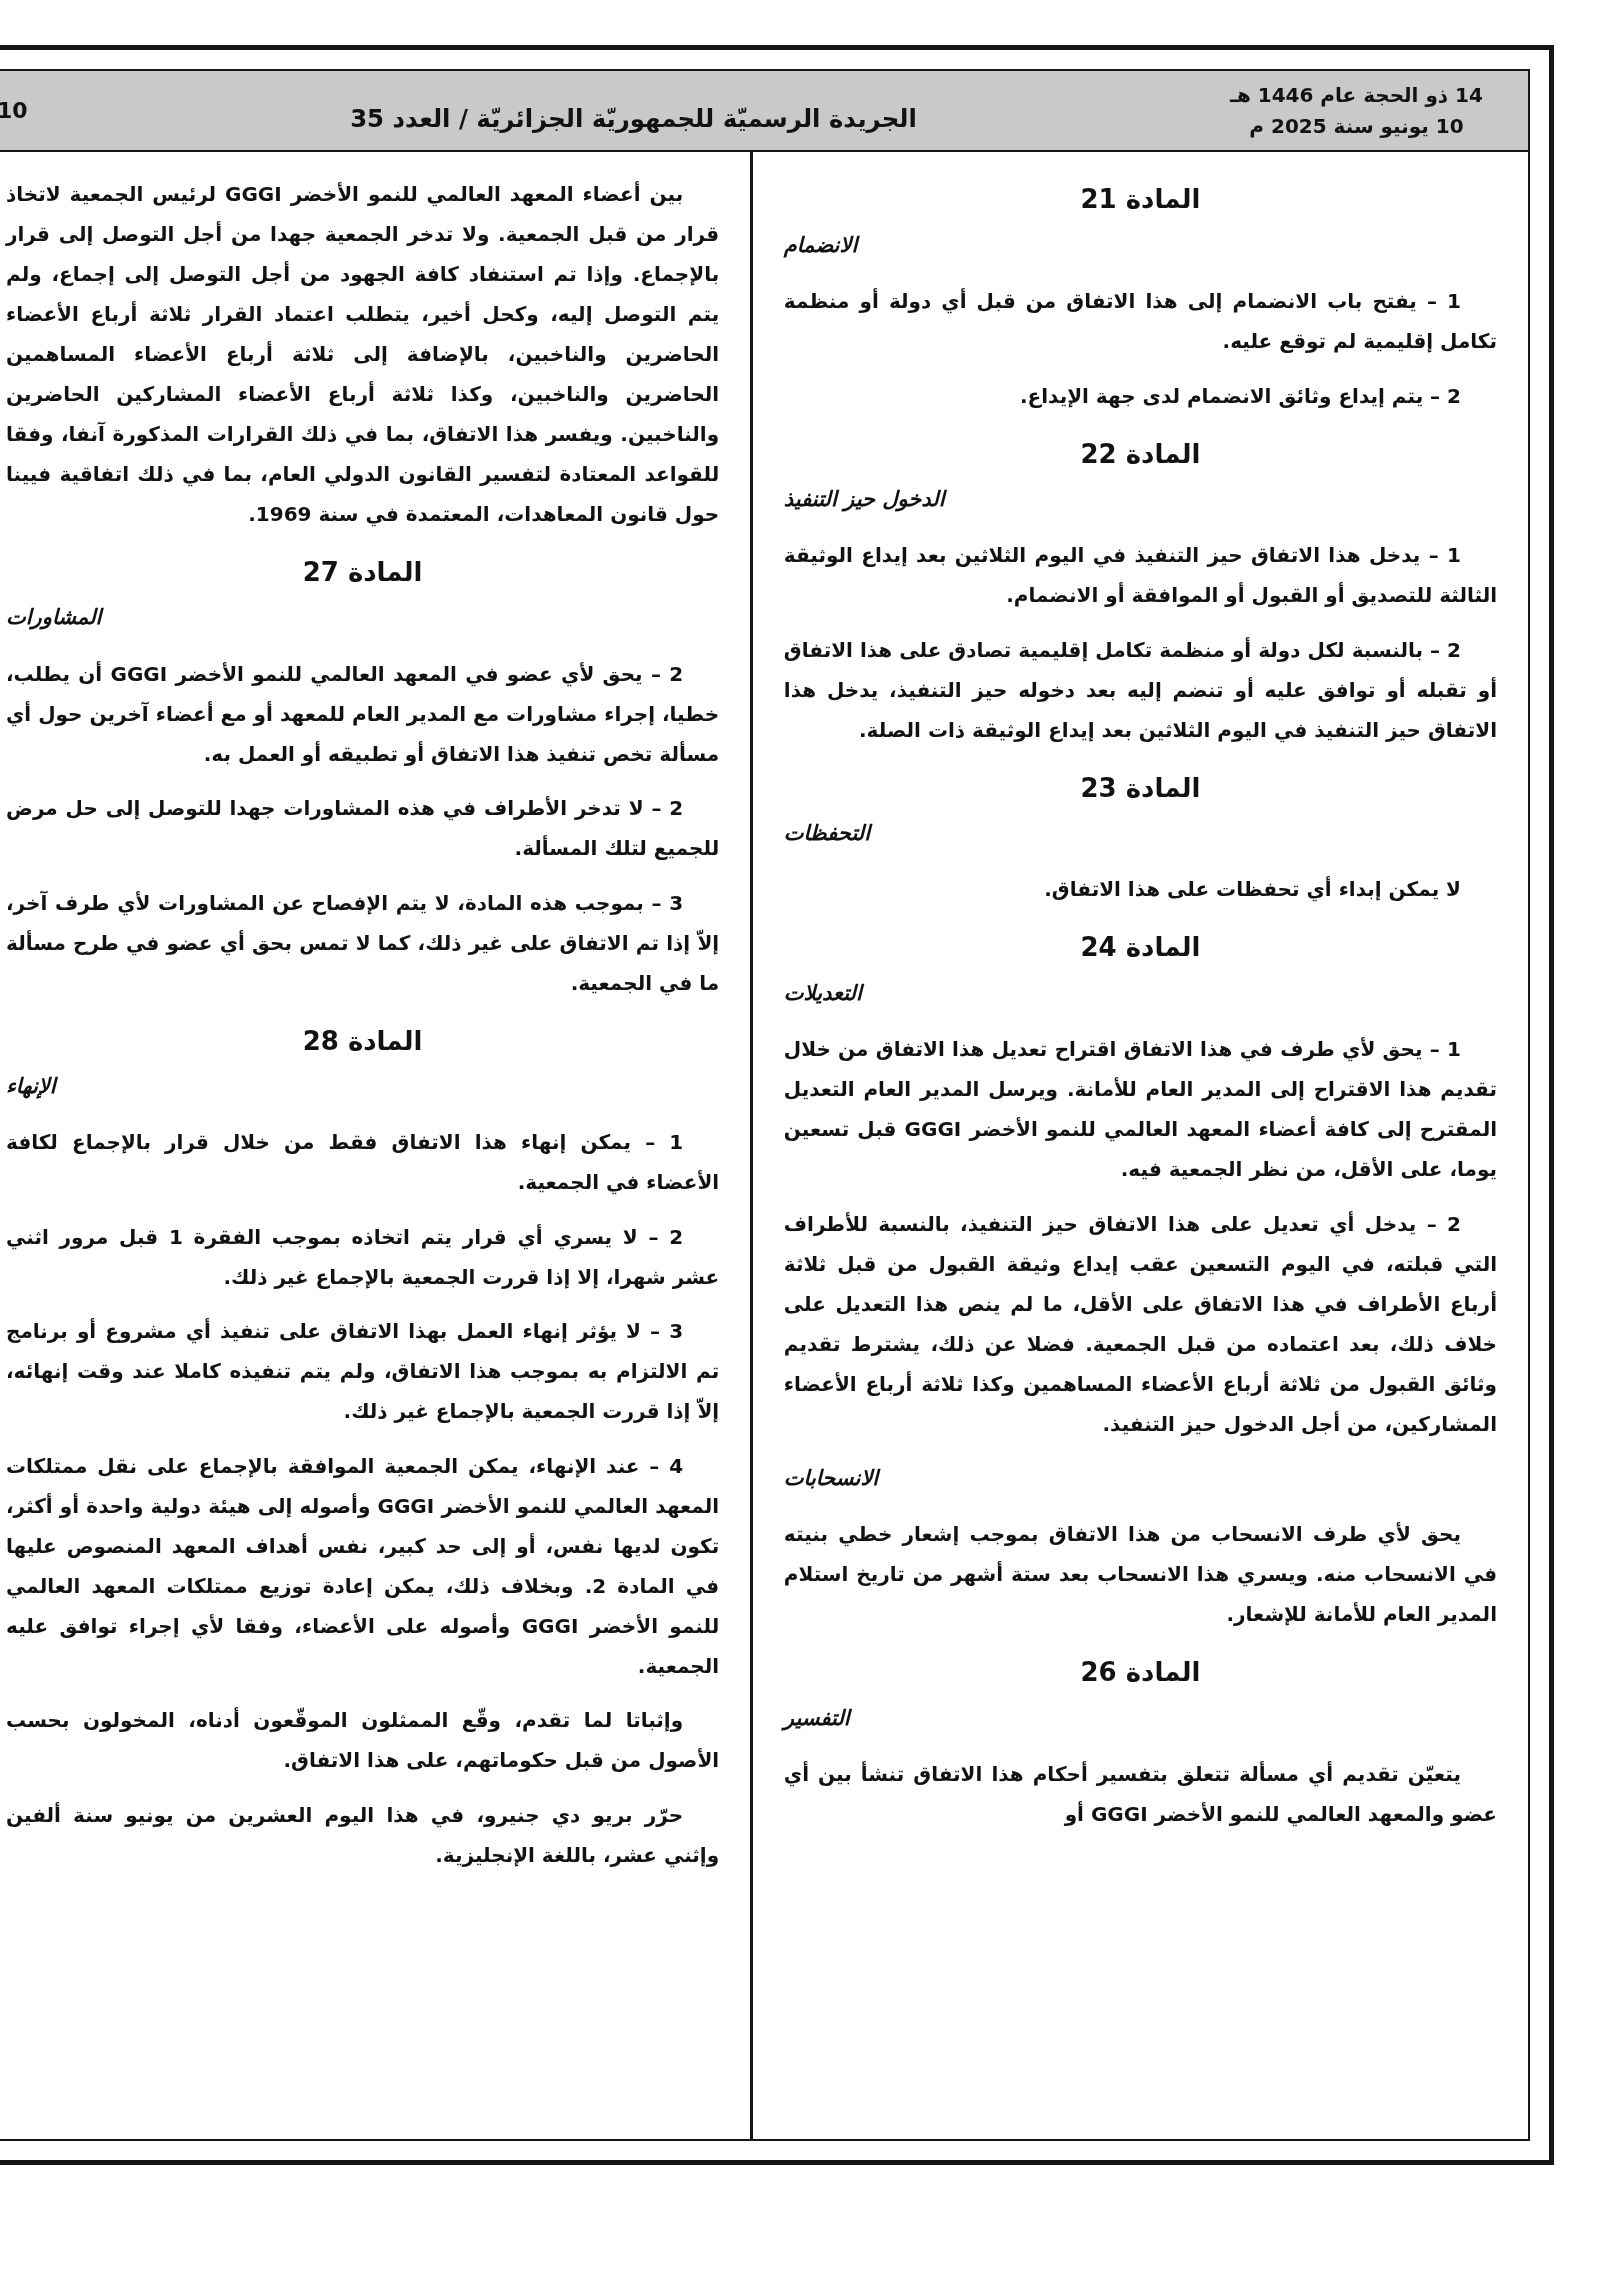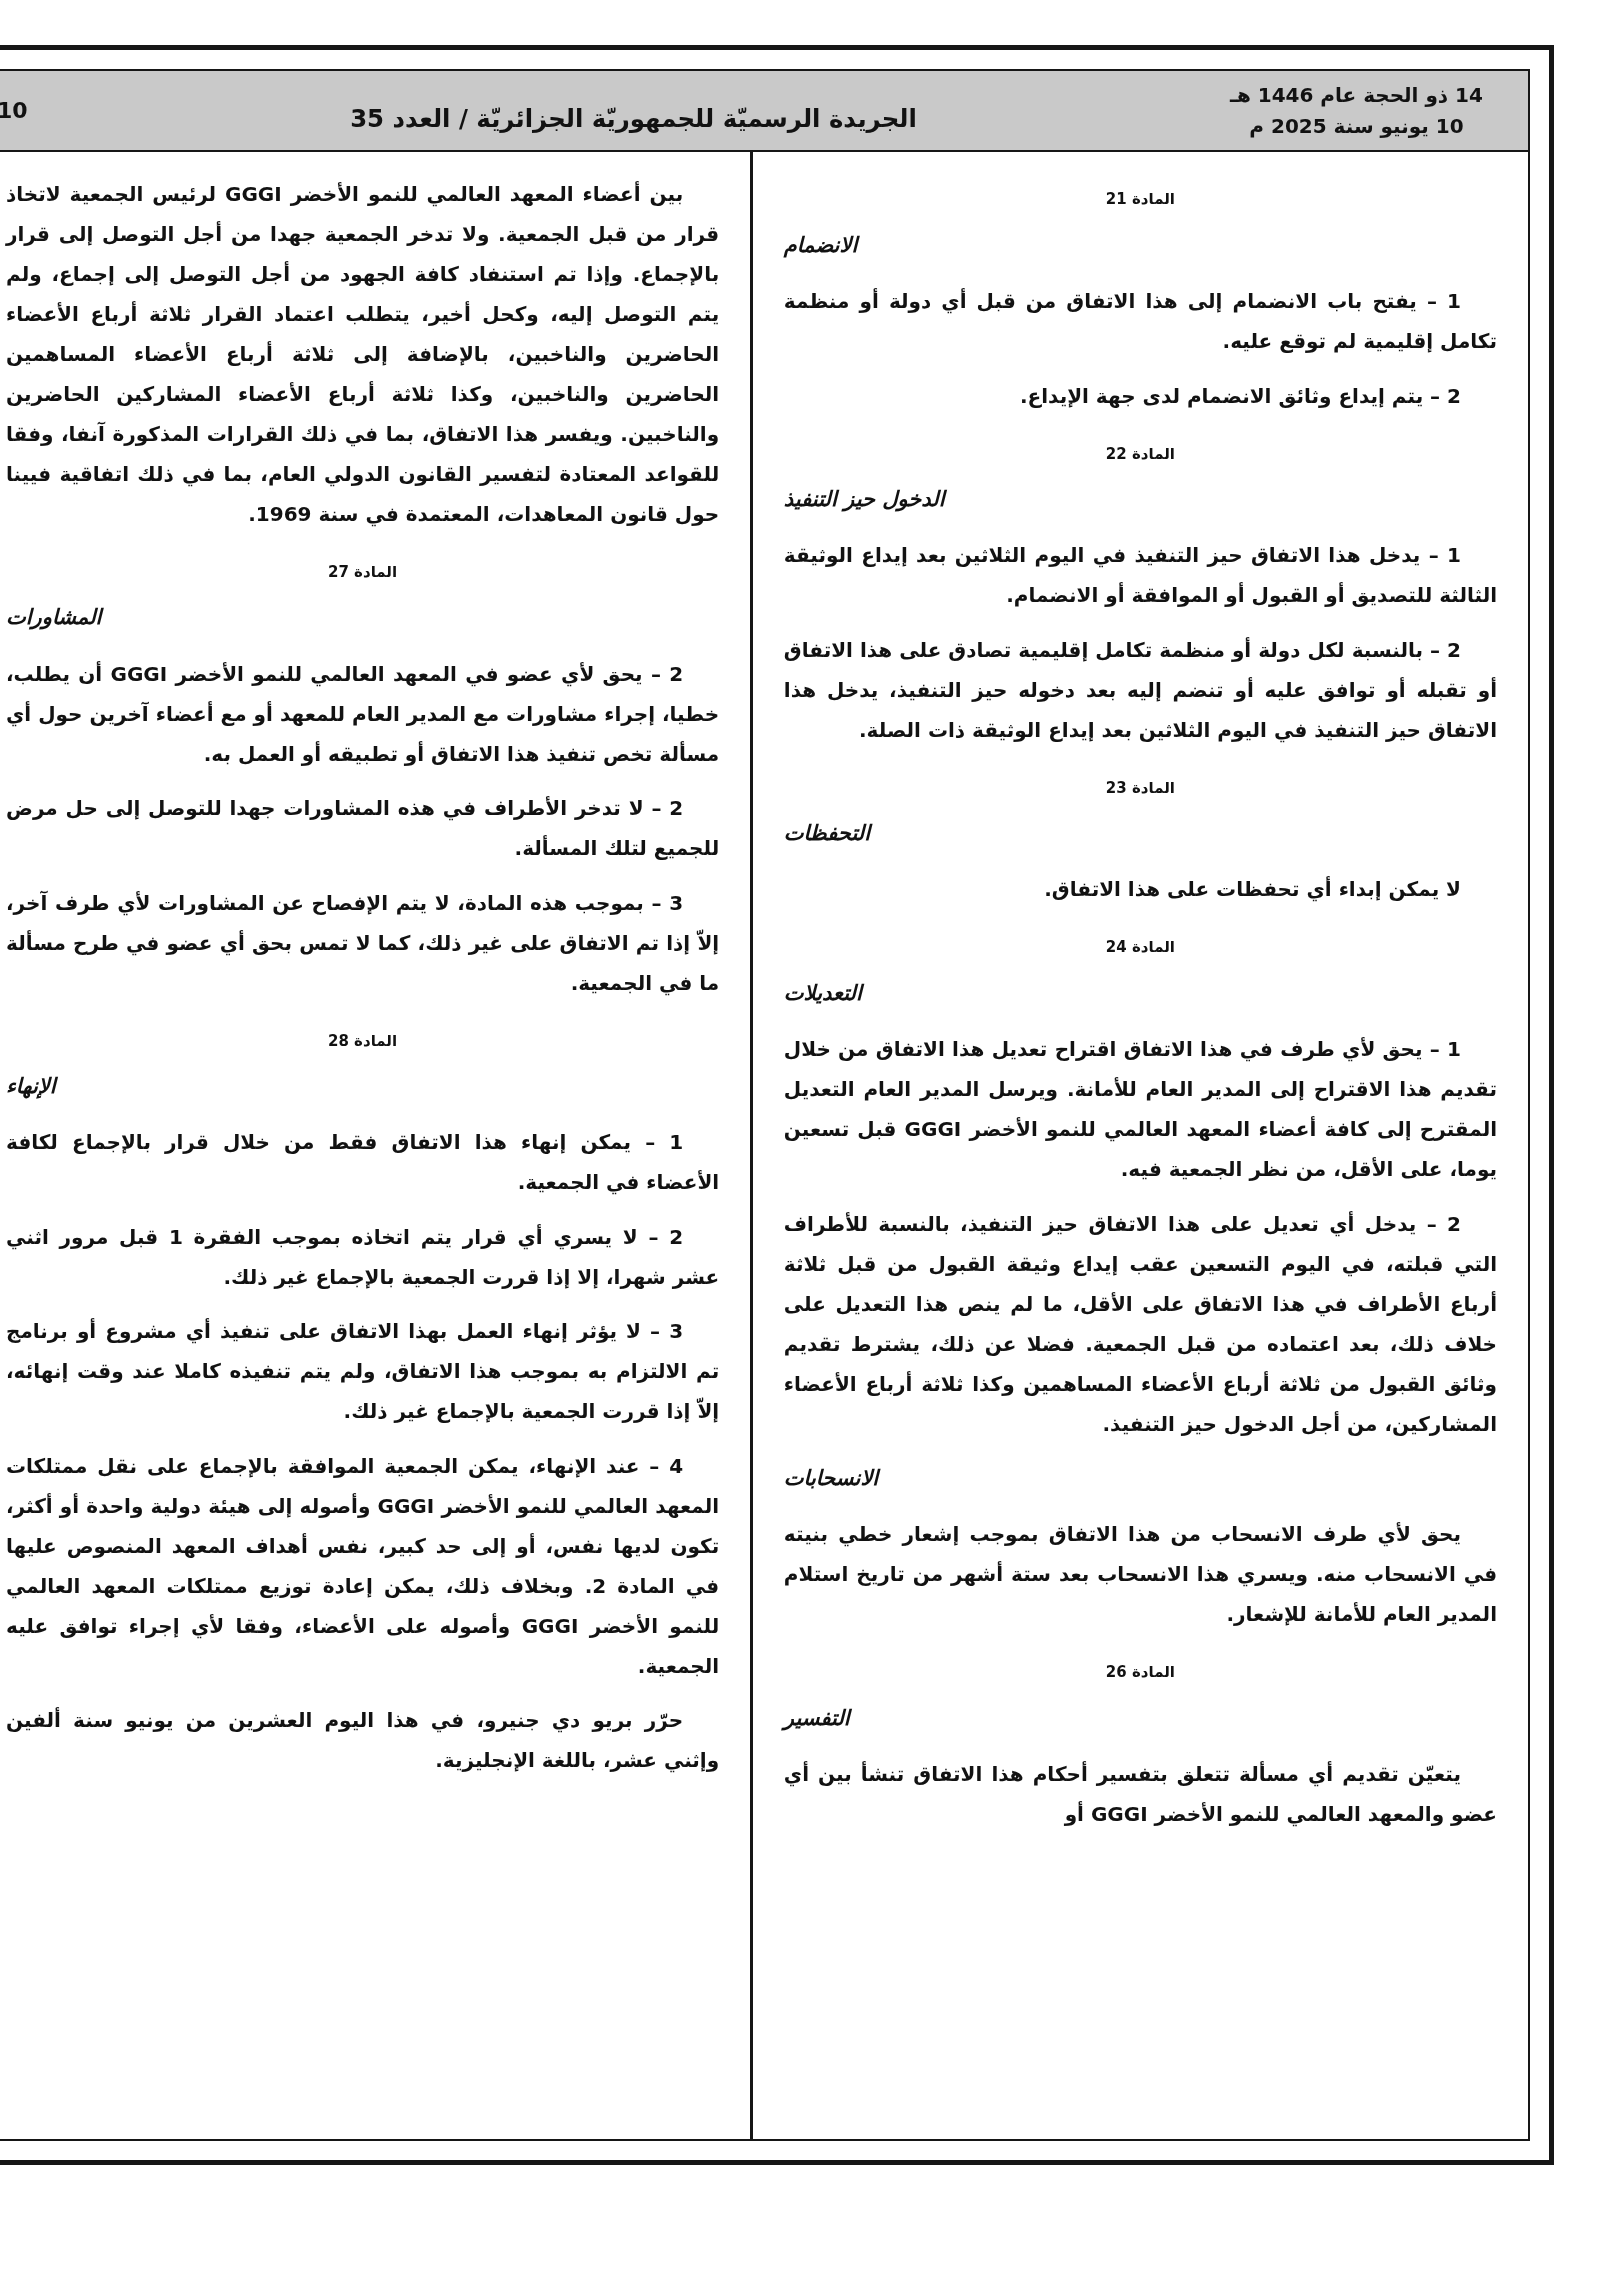--- a/index.html
+++ b/index.html
@@ -84,21 +84,21 @@
   }
   .par {
     font-size: 20px;
     font-weight: bold;
     line-height: 40px;
     text-align: justify;
     text-indent: 36px;
     margin: 0 0 14.5px 0;
   }
   .art-num {
-    font-size: 15px;
+    font-size: 26px;
     font-weight: bold;
     text-align: center;
     line-height: 40px;
     margin: 18px 0 5.4px 0;
   }
   .art-title {
     font-size: 21px;
     font-weight: bold;
     text-align: left;
     line-height: 40px;
@@ -156,20 +156,21 @@
           <div class="art-title">المشاورات</div>
           <p class="par">2 – يحق لأي عضو في المعهد العالمي للنمو الأخضر GGGI أن يطلب، خطيا، إجراء مشاورات مع المدير العام للمعهد أو مع أعضاء آخرين حول أي مسألة تخص تنفيذ هذا الاتفاق أو تطبيقه أو العمل به.</p>
           <p class="par">2 – لا تدخر الأطراف في هذه المشاورات جهدا للتوصل إلى حل مرض للجميع لتلك المسألة.</p>
           <p class="par">3 – بموجب هذه المادة، لا يتم الإفصاح عن المشاورات لأي طرف آخر، إلاّ إذا تم الاتفاق على غير ذلك، كما لا تمس بحق أي عضو في طرح مسألة ما في الجمعية.</p>
           <div class="art-num">المادة 28</div>
           <div class="art-title">الإنهاء</div>
           <p class="par">1 – يمكن إنهاء هذا الاتفاق فقط من خلال قرار بالإجماع لكافة الأعضاء في الجمعية.</p>
           <p class="par">2 – لا يسري أي قرار يتم اتخاذه بموجب الفقرة 1 قبل مرور اثني عشر شهرا، إلا إذا قررت الجمعية بالإجماع غير ذلك.</p>
           <p class="par">3 – لا يؤثر إنهاء العمل بهذا الاتفاق على تنفيذ أي مشروع أو برنامج تم الالتزام به بموجب هذا الاتفاق، ولم يتم تنفيذه كاملا عند وقت إنهائه، إلاّ إذا قررت الجمعية بالإجماع غير ذلك.</p>
           <p class="par">4 – عند الإنهاء، يمكن الجمعية الموافقة بالإجماع على نقل ممتلكات المعهد العالمي للنمو الأخضر GGGI وأصوله إلى هيئة دولية واحدة أو أكثر، تكون لديها نفس، أو إلى حد كبير، نفس أهداف المعهد المنصوص عليها في المادة 2. وبخلاف ذلك، يمكن إعادة توزيع ممتلكات المعهد العالمي للنمو الأخضر GGGI وأصوله على الأعضاء، وفقا لأي إجراء توافق عليه الجمعية.</p>
+          <p class="par">وإثباتا لما تقدم، وقّع الممثلون الموقّعون أدناه، المخولون بحسب الأصول من قبل حكوماتهم، على هذا الاتفاق.</p>
           <p class="par">حرّر بريو دي جنيرو، في هذا اليوم العشرين من يونيو سنة ألفين وإثني عشر، باللغة الإنجليزية.</p>
         </section>
 
       </div>
     </div>
   </div>
 </div>
 
 
 </body></html>

